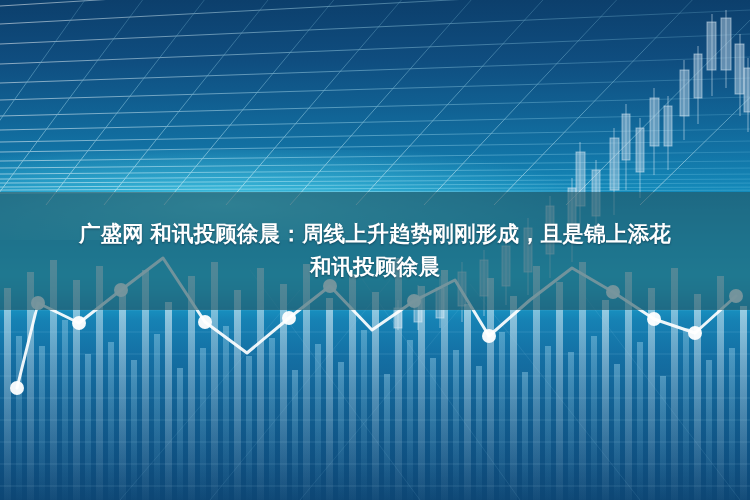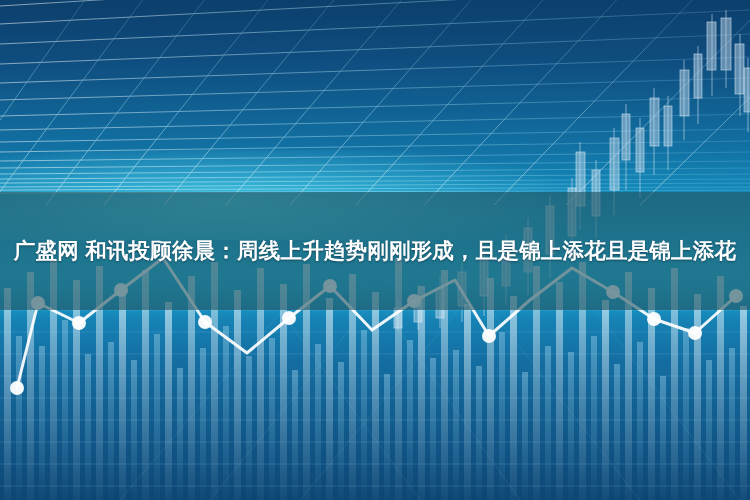--- a/index.html
+++ b/index.html
@@ -44,21 +44,21 @@
 
   
   #band{
     position:absolute;left:0;top:192px;width:750px;height:118px;
     background:rgba(36,84,97,.62);
   }
 
   
   #headline{
     position:absolute;left:0;top:192px;width:750px;height:118px;
-    display:flex;align-items:center;justify-content:center;
+    display:flex;flex-direction:column;align-items:center;justify-content:center;
     color:#ffffff;font-weight:bold;font-size:21.5px;line-height:33px;
     letter-spacing:.2px;text-shadow:0 1px 2px rgba(0,20,40,.45);
     text-align:center;box-sizing:border-box;
   }
   #headline .l1{white-space:nowrap;}
   #headline .l2{white-space:nowrap;}
 </style>
 </head>
 <body>
 
@@ -278,16 +278,16 @@
       <circle cx="654" cy="69" r="7"></circle>
       <circle cx="695" cy="83" r="7"></circle>
       <circle cx="736" cy="46" r="7"></circle>
     </g>
   </svg>
 
   <div id="band"></div>
 
   <div id="headline">
     <div class="l1">广盛网 和讯投顾徐晨：周线上升趋势刚刚形成，且是锦上添花</div>
-    <div class="l2">且是锦上添花</div>
+    <div class="l2">和讯投顾徐晨</div>
   </div>
 
 </div>
 
 </body></html>

